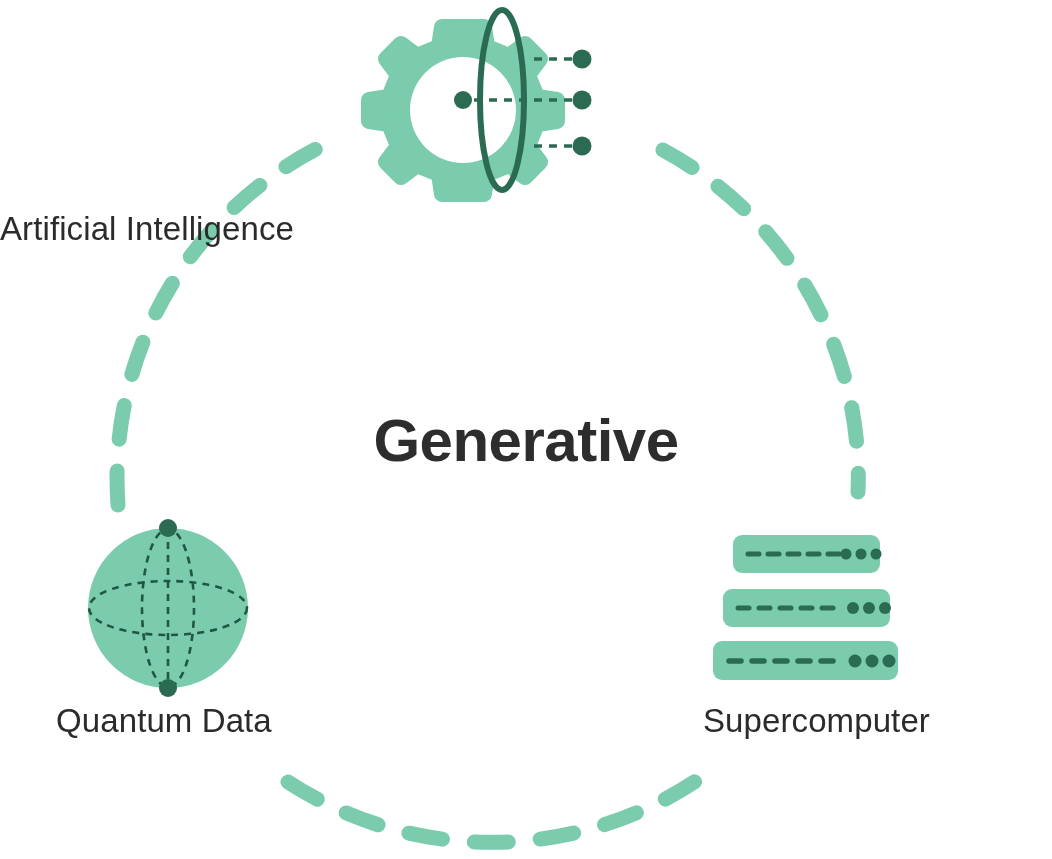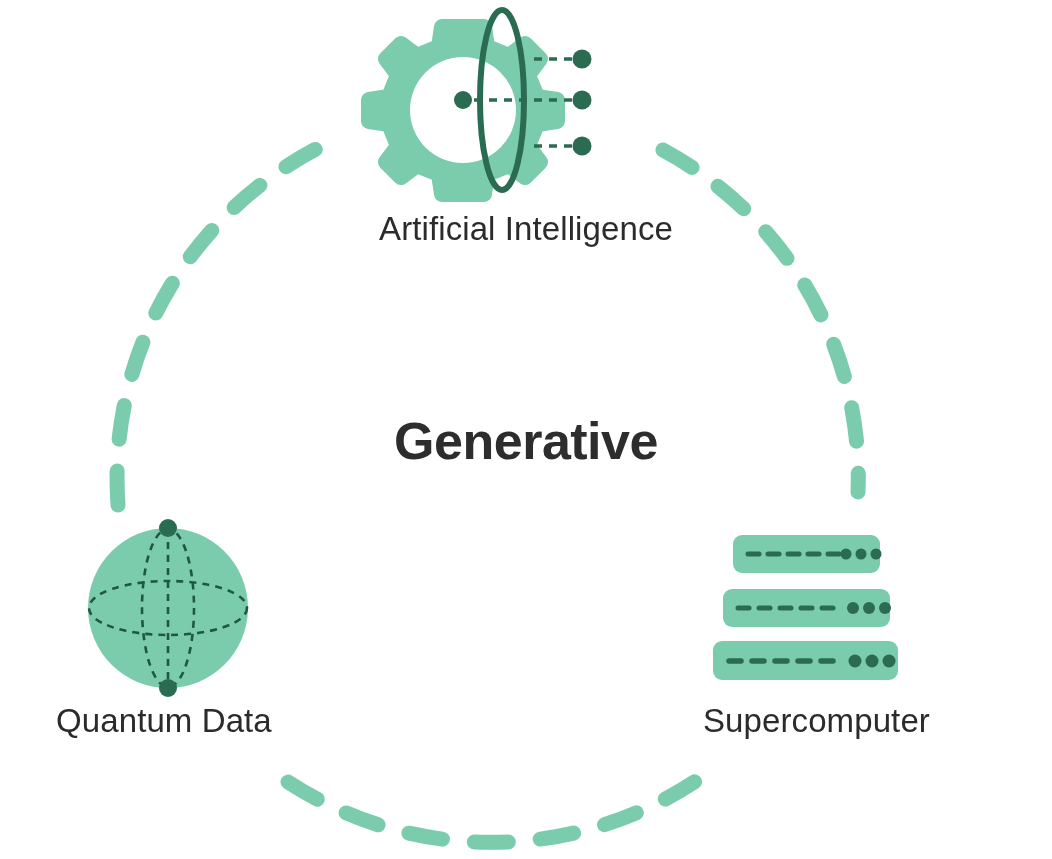--- a/index.html
+++ b/index.html
@@ -33,40 +33,40 @@
     font-size: 33px;
     font-weight: 400;
     letter-spacing: 0.1px;
     white-space: nowrap;
     font-family: "Liberation Sans", sans-serif;
   }
   #label-ai {
     left: 0;
     right: 0;
     top: 210px;
-    text-align: center;
+    text-align: left;
   }
   #label-quantum-data {
     left: 56px;
     top: 702px;
     text-align: right;
   }
   #label-supercomputer {
     left: 683px;
     top: 702px;
     margin-left: 20px;
   }
   #center-title {
     position: absolute;
     left: 0;
     right: 0;
     top: 404px;
     text-align: center;
     color: #2d2d2d;
-    font-size: 52px;
+    font-size: 60px;
     font-weight: 700;
     line-height: 74px;
     letter-spacing: -0.5px;
     font-family: "Liberation Sans", sans-serif;
   }
   #center-title .t-line {
     display: block;
   }
 </style>
 </head>

